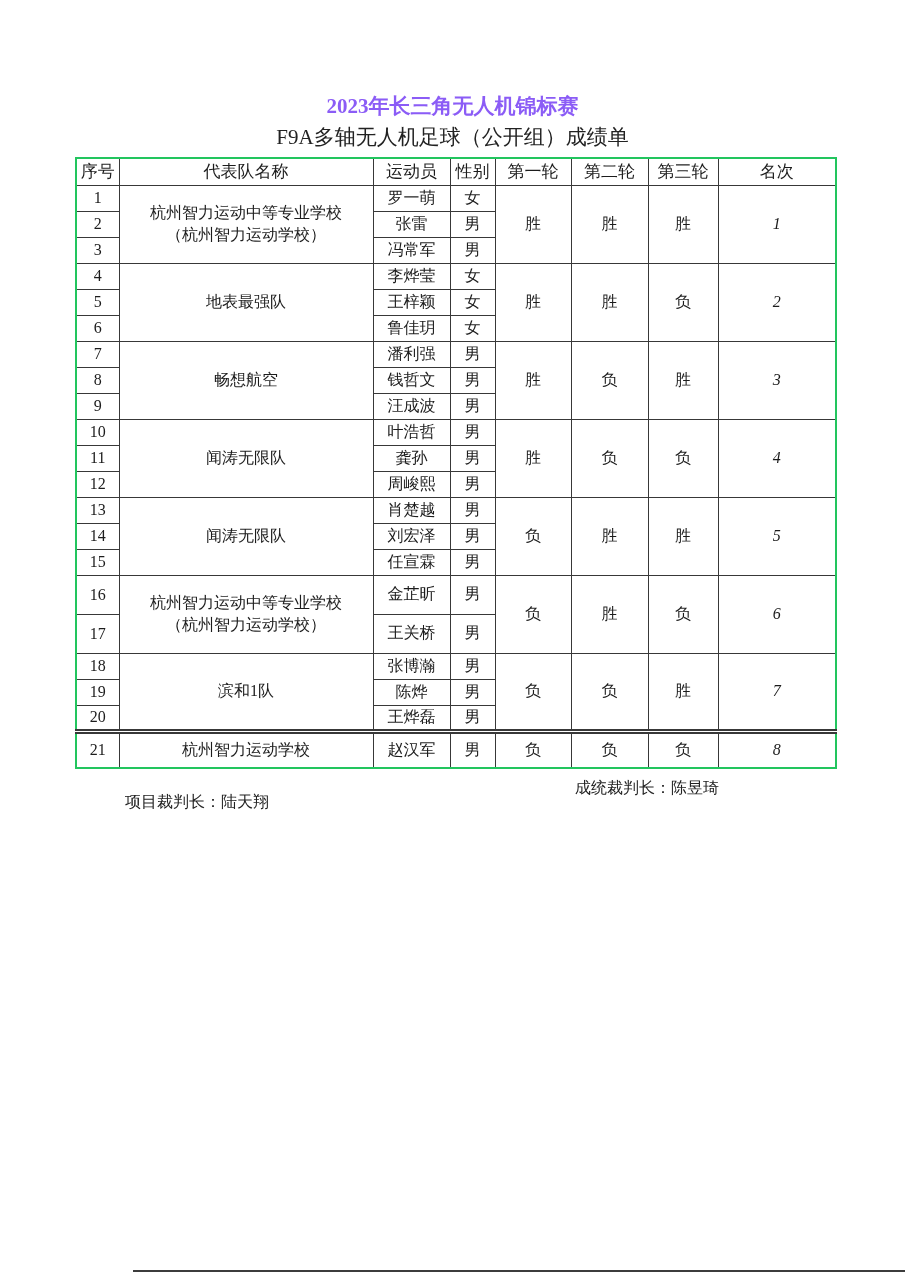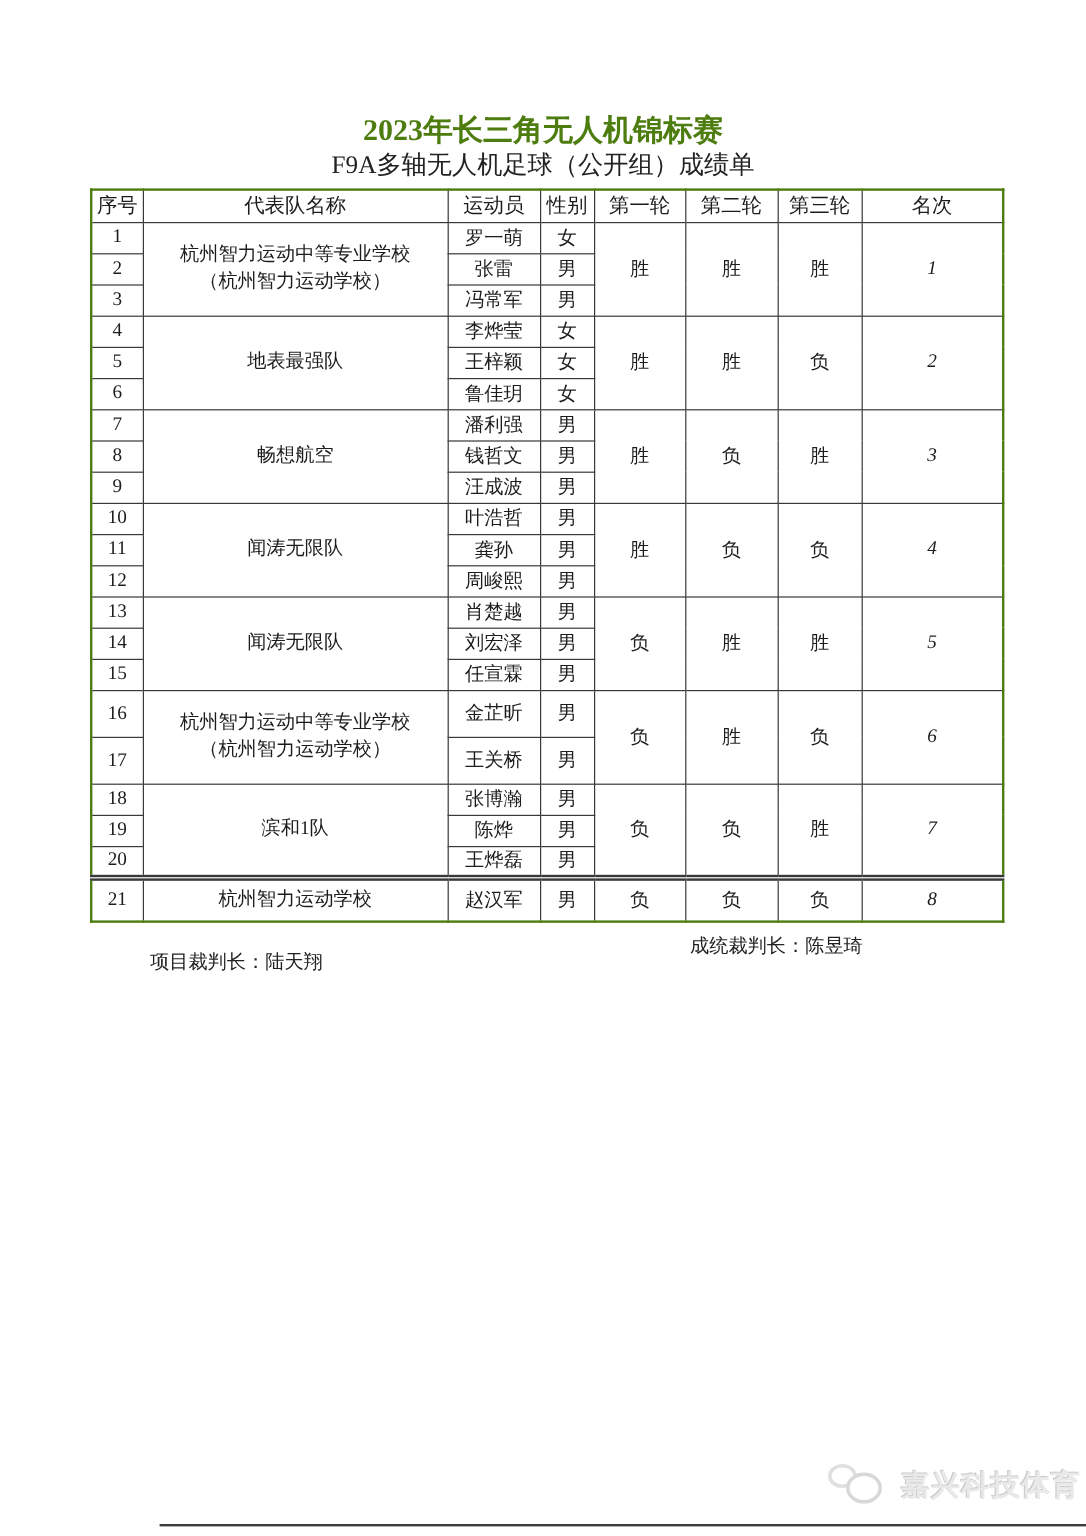--- a/index.html
+++ b/index.html
@@ -7,32 +7,32 @@
   .page {
     position:relative;
     width:905px; height:1280px;
     background:#ffffff;
     font-family:"Liberation Serif","DejaVu Serif",serif;
     color:#1c1c1c;
     overflow:hidden;
   }
   .title1 {
     position:absolute; top:92px; left:0; width:100%;
-    text-align:center; font-size:25px; font-weight:bold; color:#4d7c0f;
+    text-align:center; font-size:21px; font-weight:bold; color:#8b5cf6;
   }
   .title2 {
     position:absolute; top:123px; left:0; width:100%;
     text-align:center; font-size:21px; font-weight:normal; color:#222;
   }
   table.results {
     position:absolute; left:75px; top:157px;
     border-collapse:collapse;
     table-layout:fixed;
     width:762px;
-    border:2px solid #4d7c0f;
+    border:2px solid #22c55e;
     background:#fff;
   }
   table.results th, table.results td {
     border:1px solid #383838;
     text-align:center; vertical-align:middle;
     font-size:16px; color:#1c1c1c;
     padding:0 2px;
     overflow:hidden;
   }
   table.results th { font-weight:normal; font-size:17px; height:27px; }
@@ -258,23 +258,16 @@
         <td class="c-rank">8</td>
       </tr>
     </tbody>
   </table>
 
   <div class="footer-line">
     <span class="footer-left">项目裁判长：陆天翔</span>
     <span class="footer-right">成统裁判长：陈昱琦</span>
   </div>
 
-  <div class="watermark">
-    <span class="wm-icon">
-      <span class="b1"></span>
-        <span class="b2"></span>
-    </span>
-    <span class="wm-text">嘉兴科技体育</span>
-  </div>
 
   <div class="bottom-rule"></div>
 
 </div>
 
 </body></html>

